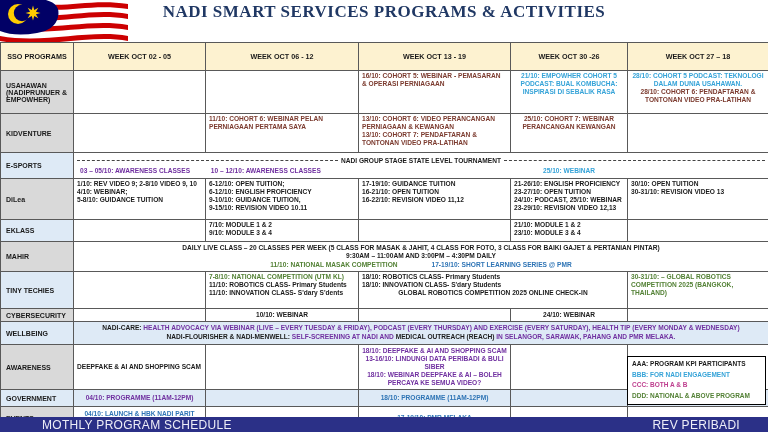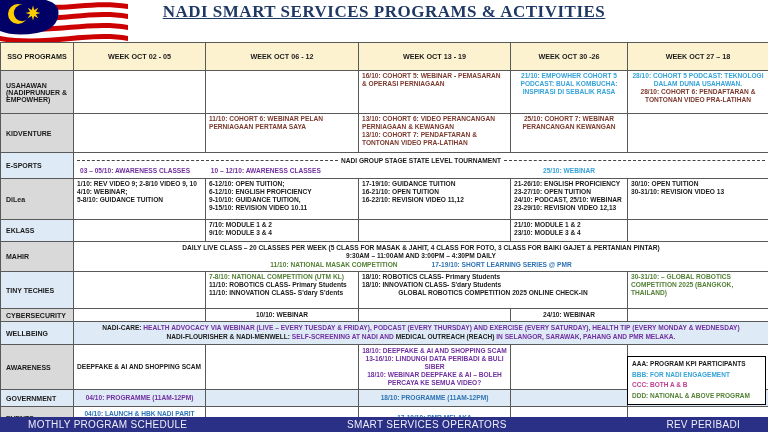--- a/index.html
+++ b/index.html
@@ -5,21 +5,21 @@
   * { margin:0; padding:0; box-sizing:border-box; }
   html,body { width:768px; height:432px; background:#fff; overflow:hidden;
               font-family:"Liberation Sans", sans-serif; }
   .page { position:relative; width:768px; height:432px; background:#fff; }
 
   
   .top { position:relative; height:42px; }
   .flag { position:absolute; left:0; top:0; width:128px; height:42px; }
   .titles { text-align:center; padding-top:3px; }
   .title { font-family:"Liberation Serif", serif; font-weight:bold; font-size:17px;
-           color:#203864; letter-spacing:.5px; line-height:1.1;text-decoration:underline; }
+           color:#203864; letter-spacing:.5px; line-height:1.1; }
   .subtitle { font-family:"Liberation Serif", serif; font-weight:bold; font-size:16px;
               color:#C00000; letter-spacing:1px; line-height:1.15; }
 
   
   table.sched { width:768px; table-layout:fixed; border-collapse:collapse; }
   .sched th, .sched td { border:1px solid #595959; vertical-align:top;
                          padding:1px 3px; overflow:hidden; }
   .sched thead th { background:#FDF2D0; font-size:7.2px; font-weight:bold;
                     color:#1a1a1a; text-align:center; vertical-align:middle; height:28px; }
   td.label { font-size:7px; font-weight:bold; color:#1a1a1a; vertical-align:middle;
@@ -51,21 +51,21 @@
   .tgrid .ln { padding-left:3px; }
 
   
   .legend { position:absolute; right:2px; top:356px; width:139px; background:#fff;
             border:1.5px solid #000; padding:2px 4px; z-index:5; }
   .legend .li { font-size:6.5px; font-weight:bold; line-height:1.65; white-space:nowrap; }
 
   
   .bottom { position:absolute; left:0; bottom:0; width:768px; height:15px;
             background:#2B3087; color:#EDEDF7; display:flex; align-items:center;
-            justify-content:space-between; padding:0 28px 0 28px; font-size:10px;
+            justify-content:space-between; padding:0 28px 0 42px; font-size:12px;
             letter-spacing:.3px; }
 </style>
 </head>
 <body>
 
 <div class="page">
 
   <header class="top">
     <svg class="flag" viewBox="0 0 128 42" preserveAspectRatio="none">
       <path d="M34 2 C60 10 90 -2 128 4 L128 9 C90 3 60 15 34 7 Z" fill="#CC0001"></path>
@@ -282,17 +282,16 @@
 
   <div class="legend" id="legend">
       <div class="li" style="color: rgb(26, 26, 26);">AAA: PROGRAM KPI PARTICIPANTS</div>
       <div class="li" style="color: rgb(53, 163, 216);">BBB:  FOR NADI ENGAGEMENT</div>
       <div class="li" style="color: rgb(190, 62, 142);">CCC:  BOTH  A &amp; B</div>
       <div class="li" style="color: rgb(83, 129, 53);">DDD: NATIONAL &amp; ABOVE PROGRAM</div>
     </div>
 
   <footer class="bottom">
     <span>MOTHLY PROGRAM SCHEDULE</span>
-    <span>SMART SERVICES OPERATORS</span>
     <span>REV PERIBADI</span>
   </footer>
 
 </div>
 
 </body></html>

